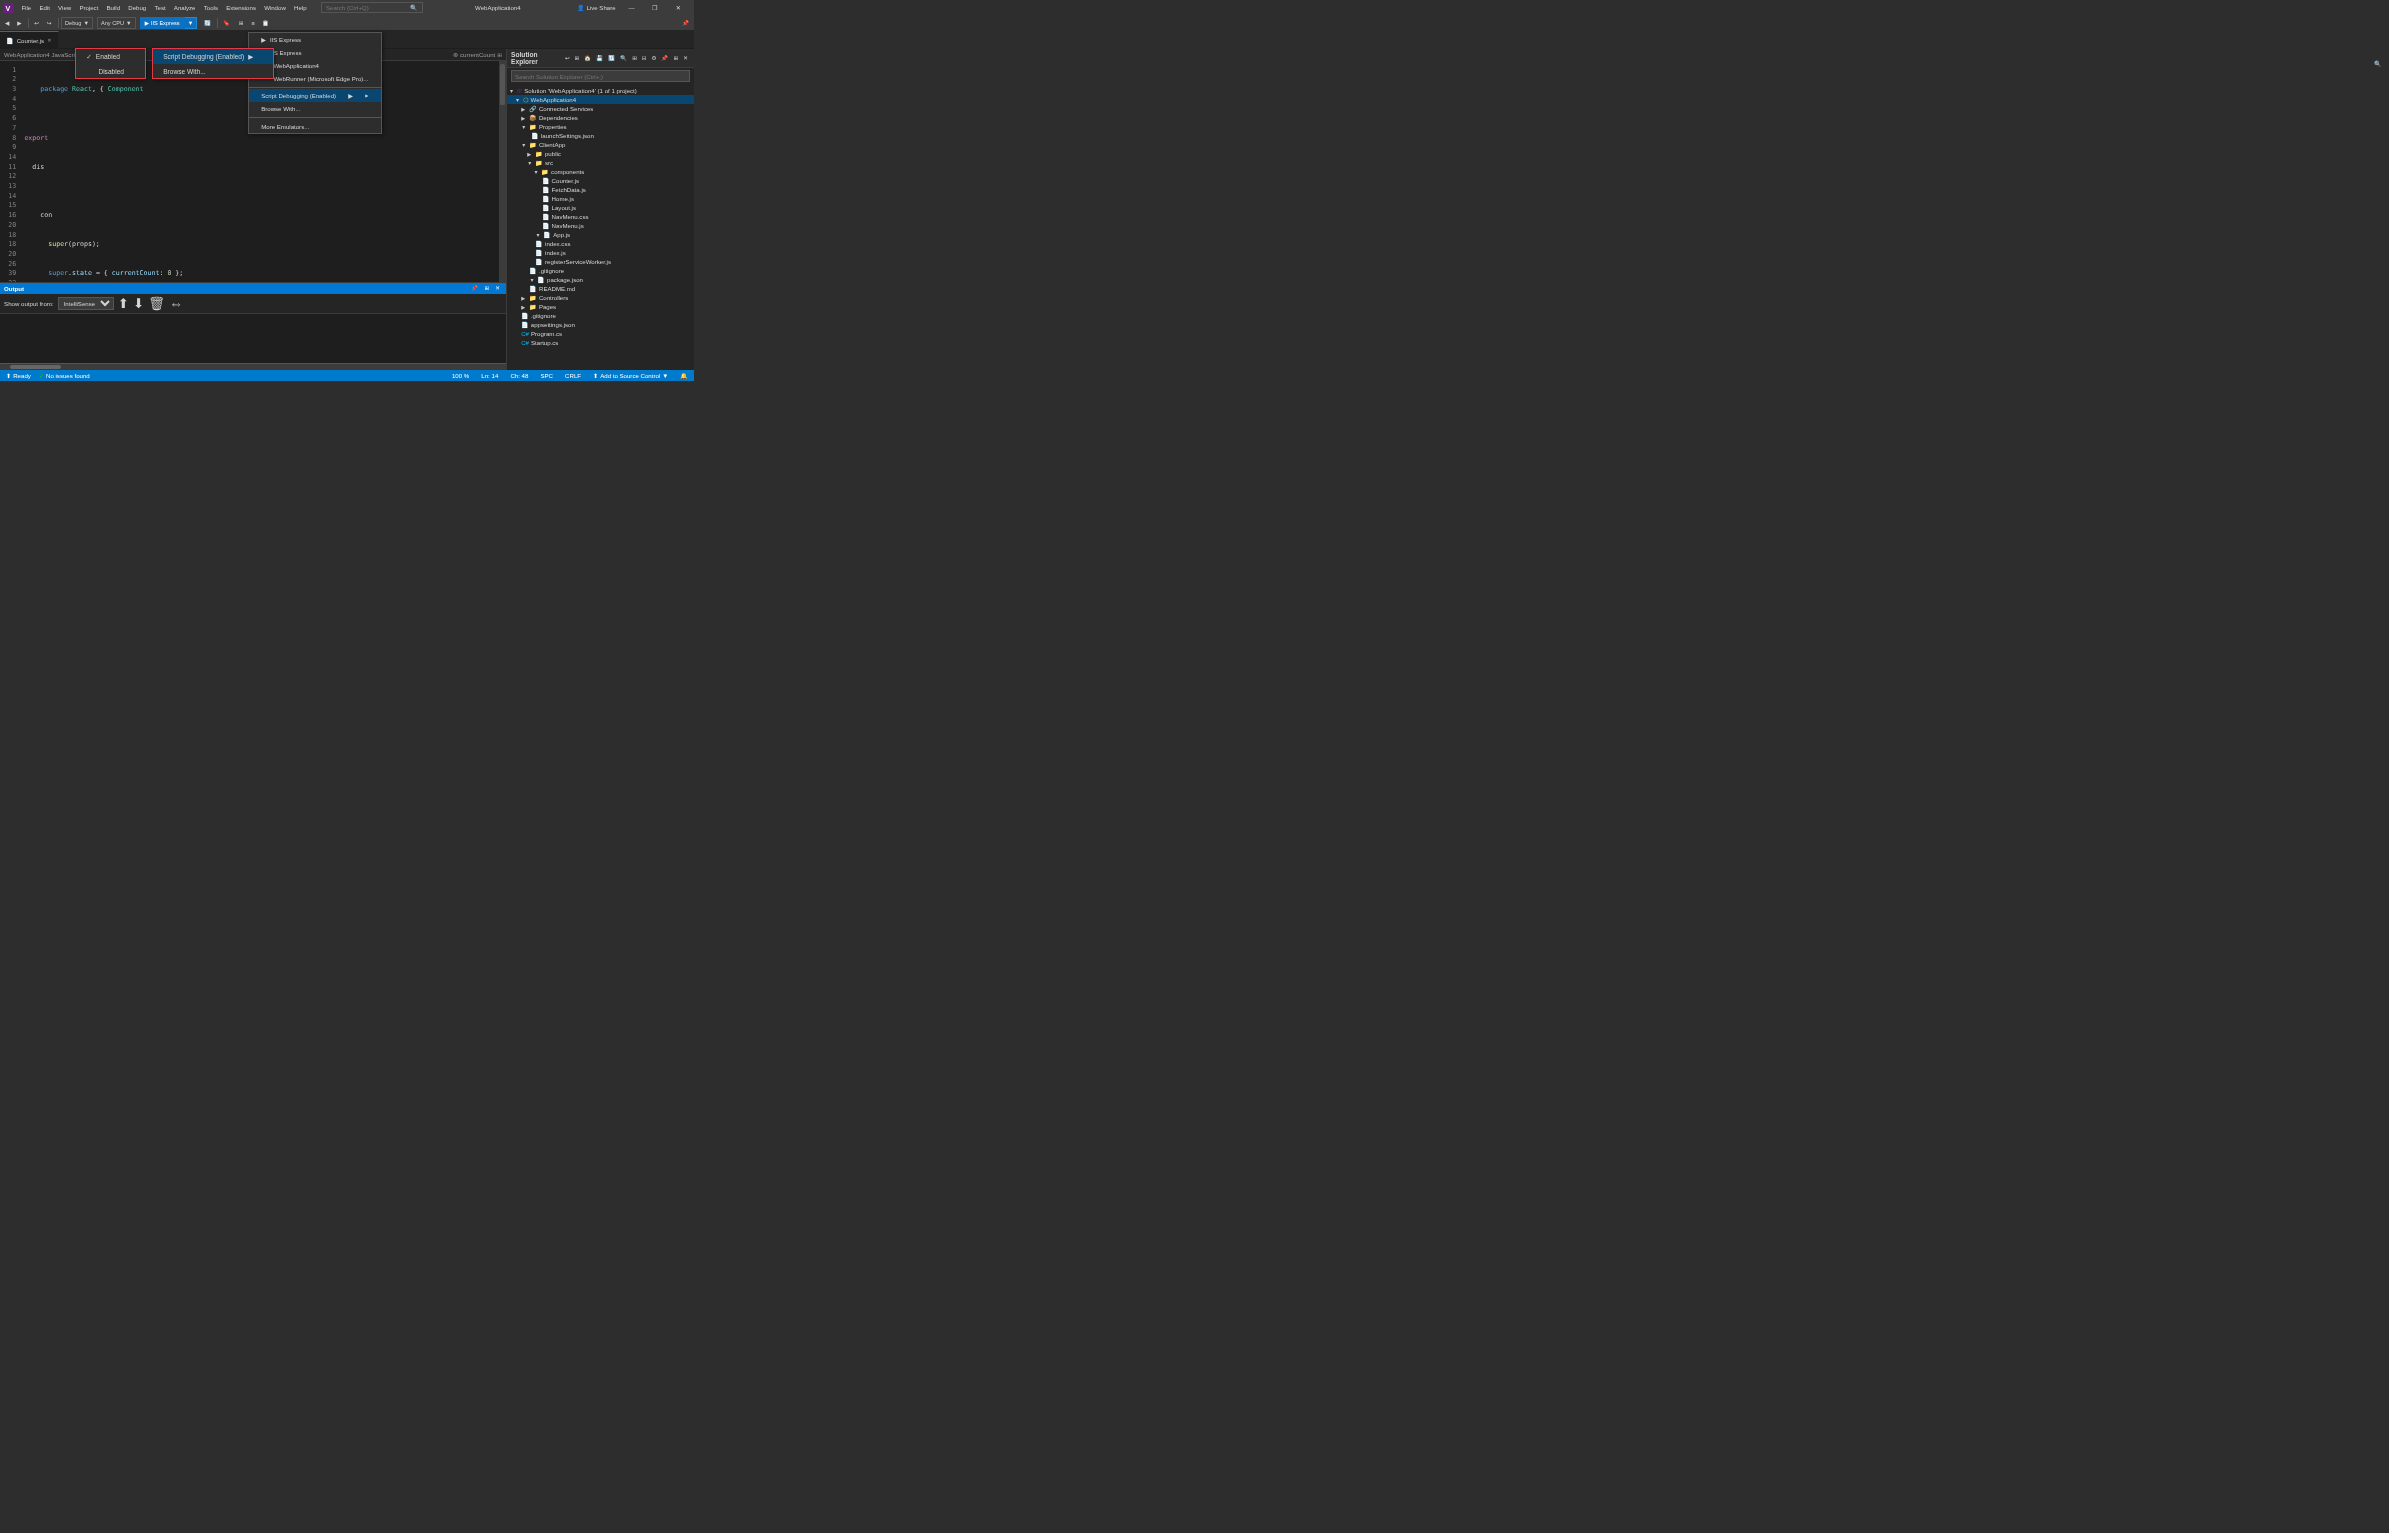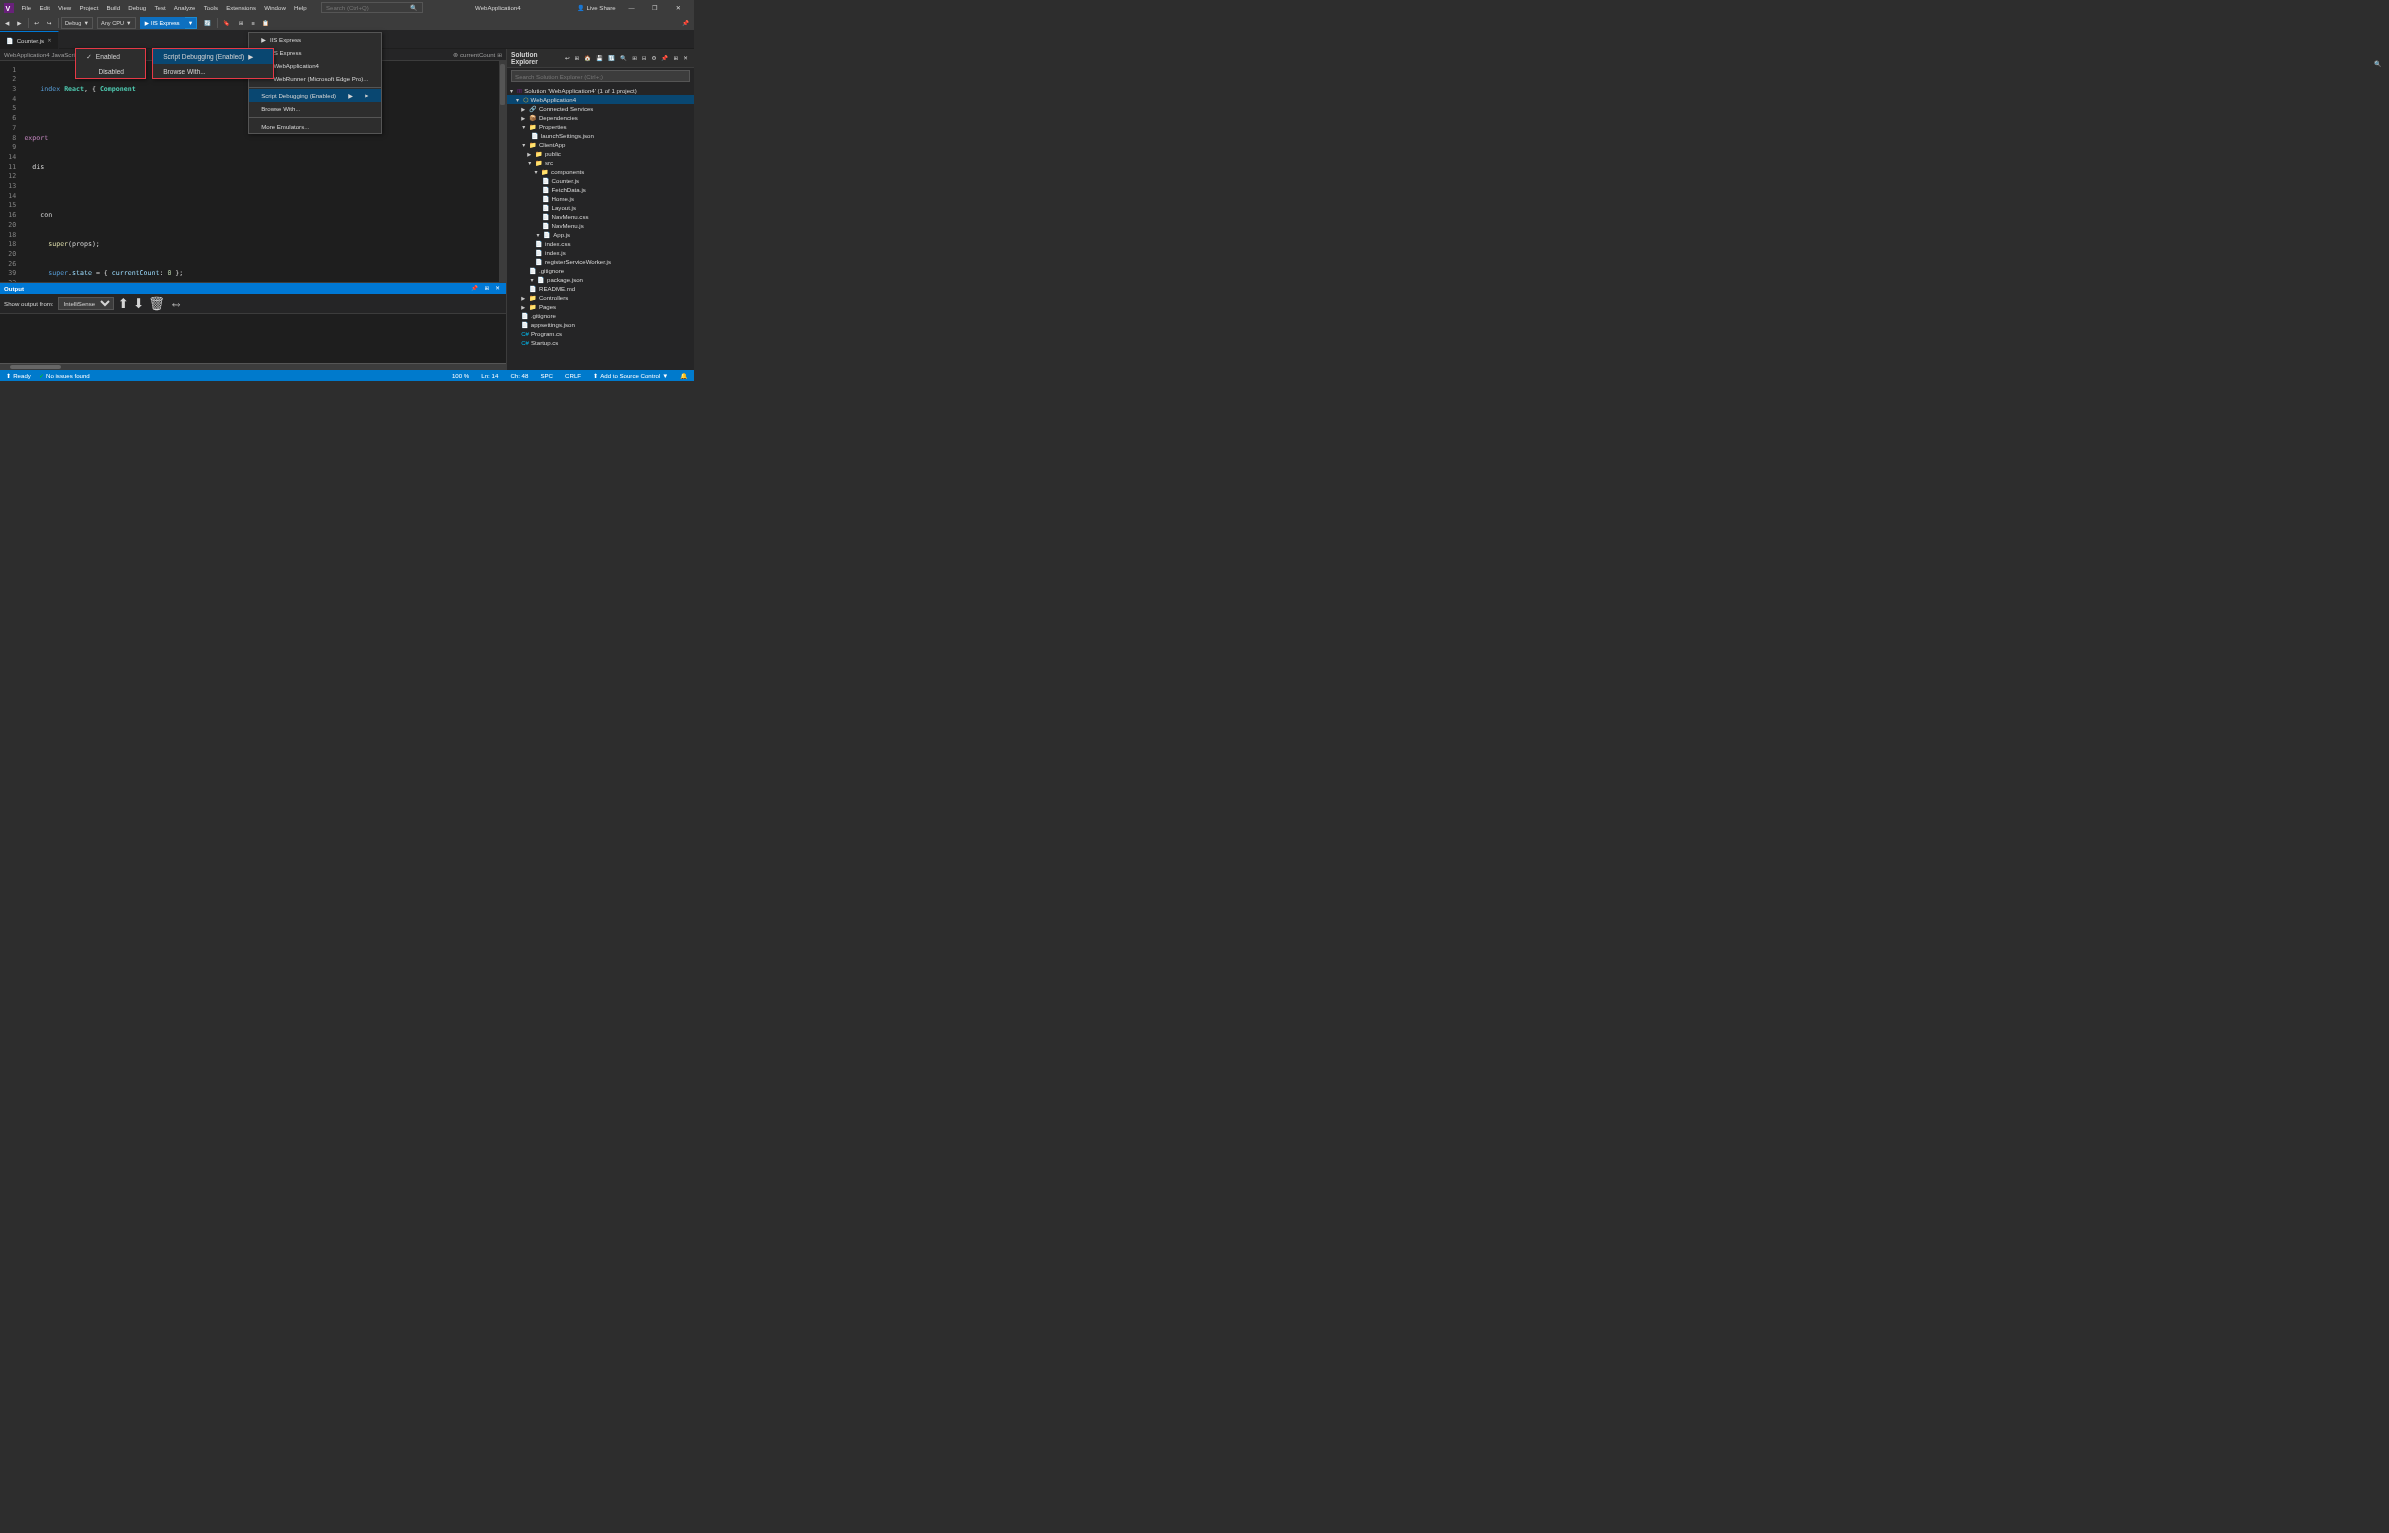--- a/index.html
+++ b/index.html
@@ -37,21 +37,21 @@
     #editor-header { display: flex; align-items: center; background: #252526; padding: 2px 4.1px; font-size: 6.1px; color: #9d9d9d; border-bottom: 0.5px solid #3c3c3c; }
     #editor-header .breadcrumb { display: flex; align-items: center; gap: 2px; }
     #editor-header .current-symbol { margin-left: auto; display: flex; align-items: center; gap: 2px; color: #9d9d9d; font-size: 6.1px; }
     #code-container { display: flex; flex: 1; overflow: hidden; position: relative; }
     #line-numbers { background: #1e1e1e; color: #858585; font-size: 6.6px; font-family: 'Consolas', monospace; padding: 4.1px 0; min-width: 20.3px; text-align: right; padding-right: 4.1px; user-select: none; line-height: 9.7px; }
     #code-content { flex: 1; font-family: 'Consolas', monospace; font-size: 6.6px; line-height: 9.7px; padding: 4.1px; color: #d4d4d4; overflow: auto; white-space: pre; }
     .code-line { display: block; }
     .kw { color: #569cd6; }
     .kw2 { color: #c586c0; }
     .fn { color: #dcdcaa; }
-    .cls { color: #4ec9b0; font-weight: bold; }
+    .cls { color: #4ec9b0; }
     .num { color: #b5cea8; }
     .prop { color: #9cdcfe; }
     #minimap { width: 30.5px; background: #1e1e1e; opacity: 0.5; }
     #scrollbar-v { width: 7.1px; background: #3c3c3c; }
 
     
     #solution-explorer { width: 188px; background: #252526; border-left: 0.5px solid #3c3c3c; display: flex; flex-direction: column; }
     #se-header { display: flex; align-items: center; background: #2d2d2d; padding: 2px 4.1px; font-size: 6.1px; border-bottom: 0.5px solid #3c3c3c; }
     #se-title { font-size: 6.6px; font-weight: bold; flex: 1; }
     #se-toolbar { display: flex; gap: 1px; }
@@ -214,21 +214,21 @@
           <div>20</div>
           <div>18</div>
           <div>18</div>
           <div>20</div>
         <div>26</div>
           <div>39</div>
           <div>23</div>
 
       </div>
       <div id="code-content">
-        <span class="code-line">    <span class="kw">index</span> <span class="cls">React</span>, { <span class="cls">Component</span></span>
+        <span class="code-line">    <span class="kw">package</span> <span class="cls">React</span>, { <span class="cls">Component</span></span>
         <span class="code-line"></span>
         <span class="code-line"><span class="kw2">export</span></span>
         <span class="code-line">  dis</span>
         <span class="code-line"></span>
         <span class="code-line">    con</span>
         <span class="code-line">      <span class="fn">super</span>(props);</span>
         <span class="code-line">      <span class="kw">super</span>.<span class="prop">state</span> = { <span class="prop">currentCount</span>: <span class="num">0</span> };</span>
         
         
         <span class="code-line"></span>

